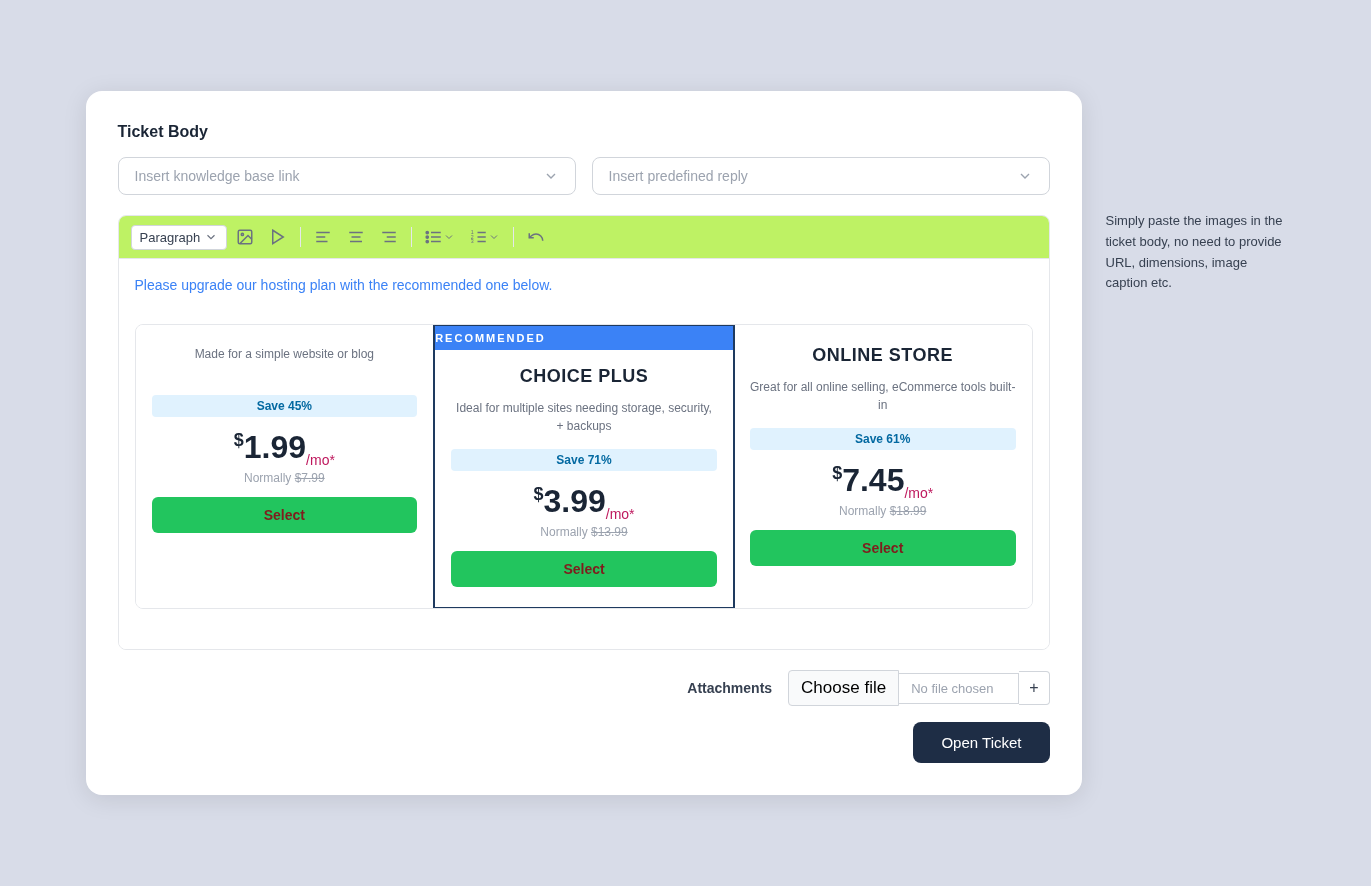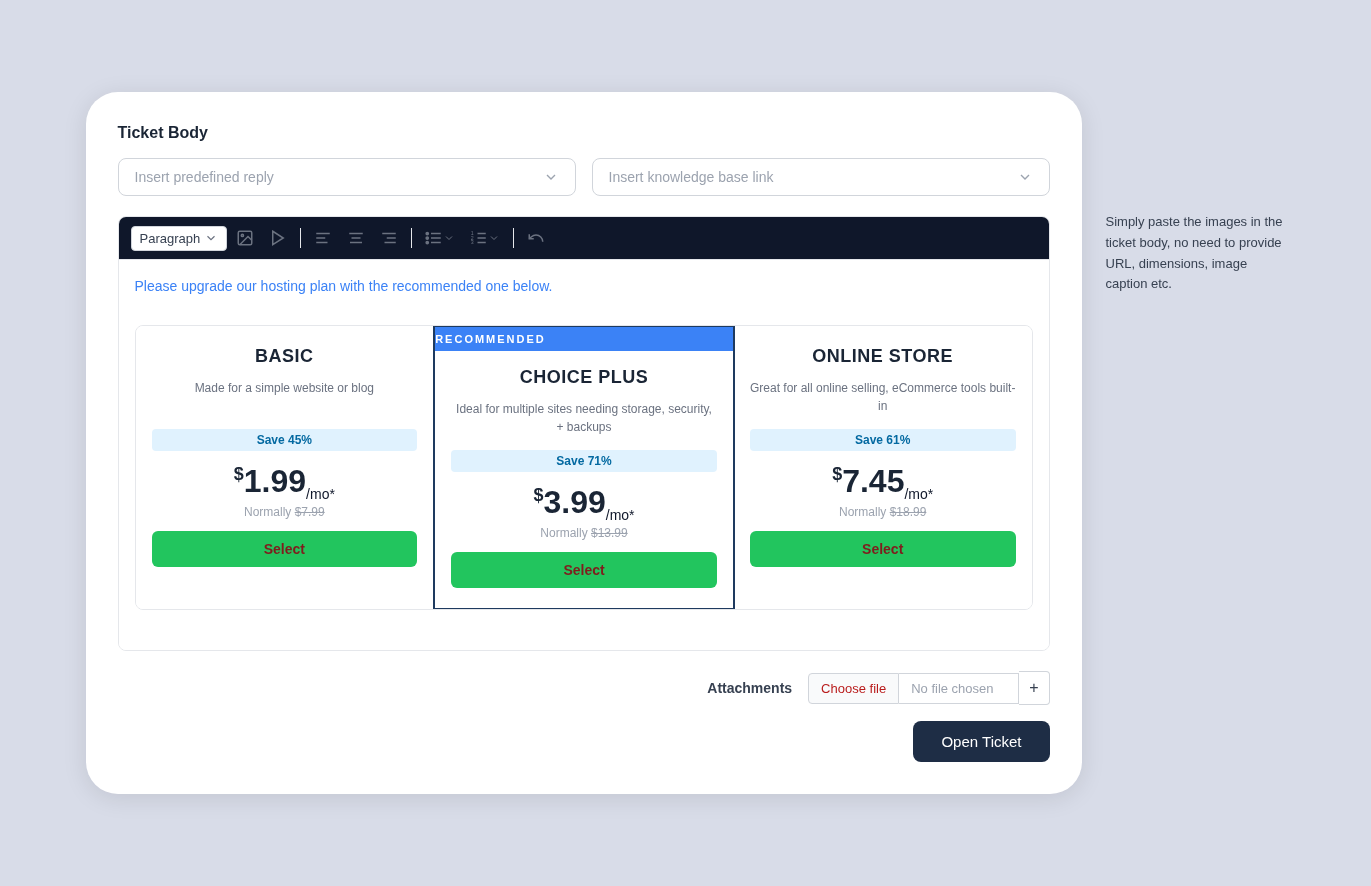--- a/index.html
+++ b/index.html
@@ -14,21 +14,21 @@
     }
     .page-wrapper {
       display: flex;
       align-items: flex-start;
       gap: 24px;
       max-width: 1200px;
       width: 100%;
     }
     .main-card {
       background: #fff;
-      border-radius: 32px;
+      border-radius: 16px;
       padding: 32px;
       flex: 1;
       box-shadow: 0 4px 24px rgba(0,0,0,0.10);
     }
     .ticket-title {
       font-size: 16px;
       font-weight: 700;
       color: #1a2535;
       margin-bottom: 16px;
     }
@@ -56,21 +56,21 @@
       border: 1px solid #e5e7eb;
       border-radius: 8px;
       overflow: hidden;
     }
     .toolbar {
       display: flex;
       align-items: center;
       gap: 3px;
       padding: 8px 12px;
       border-bottom: 1px solid #e5e7eb;
-      background: #0f172a;
+      background: #bef264;
       flex-wrap: wrap;
     }
     .toolbar-select {
       border: 1px solid #d1d5db;
       border-radius: 4px;
       padding: 4px 8px;
       font-size: 13px;
       color: #374151;
       background: #fff;
       cursor: pointer;
@@ -173,21 +173,21 @@
       color: #1a2535;
       line-height: 1;
     }
     .price-main sup {
       font-size: 18px;
       font-weight: 800;
     }
     .price-main sub {
       font-size: 14px;
       font-weight: 500;
-      color: #0f172a;
+      color: #be185d;
     }
     .price-row {
       margin-bottom: 4px;
     }
     .select-btn {
       background: #22c55e;
       color: #7f1d1d;
       border: none;
       border-radius: 6px;
       padding: 10px 0;
@@ -211,24 +211,24 @@
     }
     .file-input-row {
       display: flex;
       align-items: center;
       gap: 0;
     }
     .file-choose-btn {
       border: 1px solid #d1d5db;
       border-radius: 4px 0 0 4px;
       padding: 7px 12px;
-      font-size: 13px;
+      font-size: 17px;
       background: #f9fafb;
       cursor: pointer;
-      color: #b91c1c;
+      color: #000000;
     }
     .file-name {
       border: 1px solid #d1d5db;
       border-left: none;
       border-radius: 0;
       padding: 7px 12px;
       font-size: 13px;
       color: #9ca3af;
       background: #fff;
       min-width: 120px;
@@ -276,27 +276,27 @@
 </head>
 <body>
 
 <div class="page-wrapper">
   <div class="main-card">
 
     <div class="ticket-title">Ticket Body</div>
 
     <div class="dropdowns-row">
       <button class="dropdown-btn">
-        <span>Insert predefined reply</span>
+        <span>Insert knowledge base link</span>
         <svg width="16" height="16" viewBox="0 0 24 24" fill="none" stroke="#9ca3af" stroke-width="2">
             <polyline points="6 9 12 15 18 9"></polyline>
           </svg>
       </button>
       <button class="dropdown-btn">
-        <span>Insert knowledge base link</span>
+        <span>Insert predefined reply</span>
         <svg width="16" height="16" viewBox="0 0 24 24" fill="none" stroke="#9ca3af" stroke-width="2">
             <polyline points="6 9 12 15 18 9"></polyline>
           </svg>
       </button>
     </div>
 
     <div class="editor-container">
 
       <div class="toolbar">
         <div class="toolbar-select">
@@ -376,21 +376,20 @@
       </div>
 
       <div class="editor-body">
         <p class="intro-text">
           <span>Please upgrade our </span><span style="color:#3b82f6;">hosting plan</span><span> with the recommended one below.</span>
         </p>
 
         <div class="pricing-cards">
 
           <div class="pricing-card">
-            <div class="plan-name">BASIC</div>
             <div class="plan-desc">Made for a simple website or blog</div>
             <span class="save-badge">Save 45%</span>
             <div class="price-row">
               <span class="price-main"><sup>$</sup>1.99<sub>/mo*</sub></span>
             </div>
             <div class="normally-text">Normally <span style="text-decoration:line-through;">$7.99</span></div>
             <button class="select-btn">Select</button>
           </div>
 
           <div class="pricing-card recommended">

